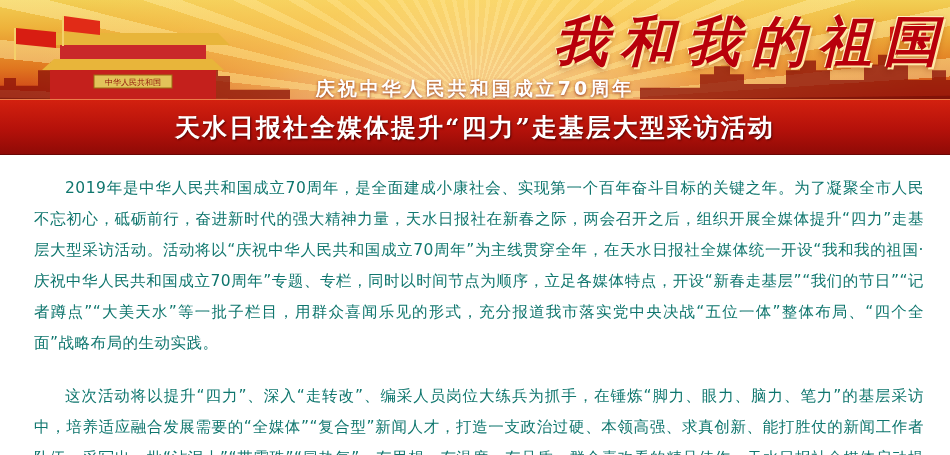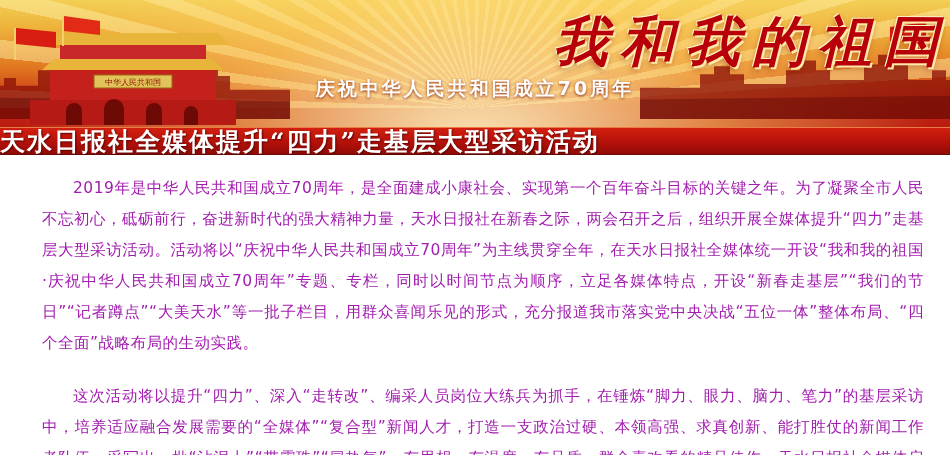--- a/index.html
+++ b/index.html
@@ -116,25 +116,26 @@
     text-shadow: 0 1px 3px rgba(120,10,0,.8), 0 0 10px rgba(255,200,80,.6);
     white-space: nowrap;
   }
 
   
   .ribbon {
     position: absolute;
     left: 0;
     right: 0;
     bottom: 0;
-    height: 28px;
+    height: 56px;
     background: linear-gradient(180deg, #d4210f 0%, #b4110a 55%, #8e0a06 100%);
     box-shadow: inset 0 1px 0 rgba(255,200,120,.55), inset 0 -1px 0 rgba(0,0,0,.25);
     display: flex;
     align-items: center;
+    justify-content: center;
   }
   .ribbon-text {
     font-family: "DejaVu Serif", "Liberation Serif", serif;
     font-size: 25px;
     font-weight: bold;
     letter-spacing: 2px;
     color: #ffffff;
     text-shadow: 1px 1px 2px rgba(80,0,0,.9);
     white-space: nowrap;
   }
@@ -144,27 +145,27 @@
     position: absolute;
     left: 0;
     top: 155px;
     width: 950px;
     height: 300px;
     background: #ffffff;
     padding: 18px 26px 0 26px;
     box-sizing: border-box;
   }
   .para {
-    color: #a21caf;
+    color: #0f766e;
     font-size: 15.5px;
     line-height: 31px;
     text-align: justify;
     text-justify: inter-ideograph;
     text-indent: 2em;
-    margin: 0 0 22px 16px;
+    margin: 0 0 22px 8px;
     letter-spacing: .5px;
   }
 </style>
 </head>
 <body>
 
 <div id="page">
 
   <div class="banner">
 

